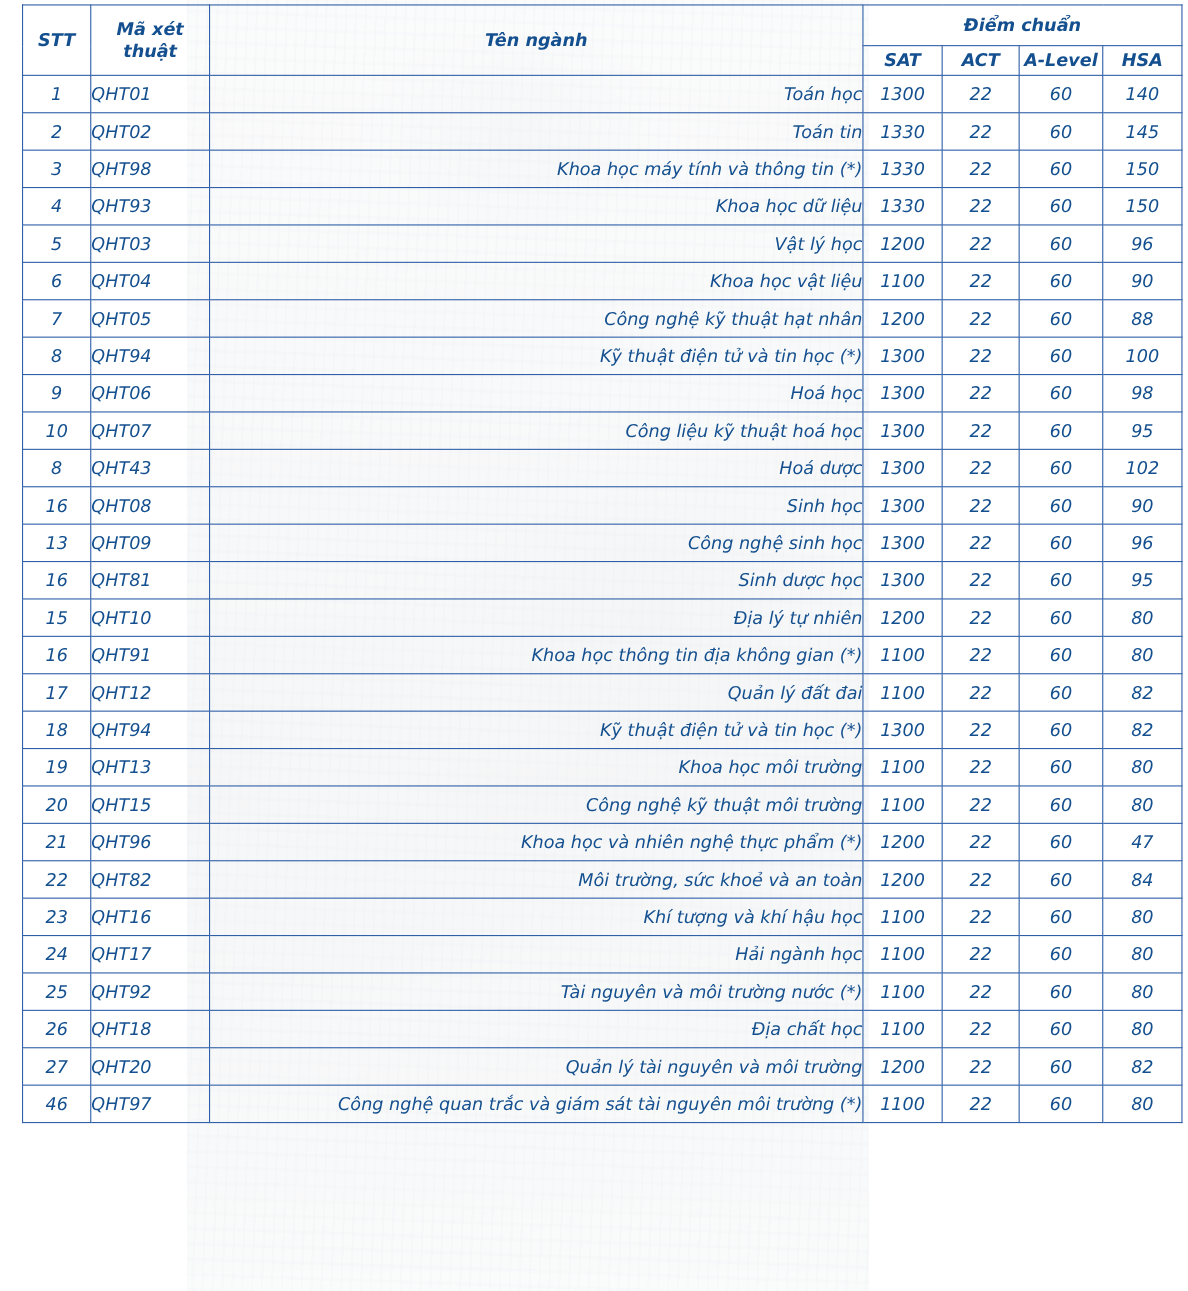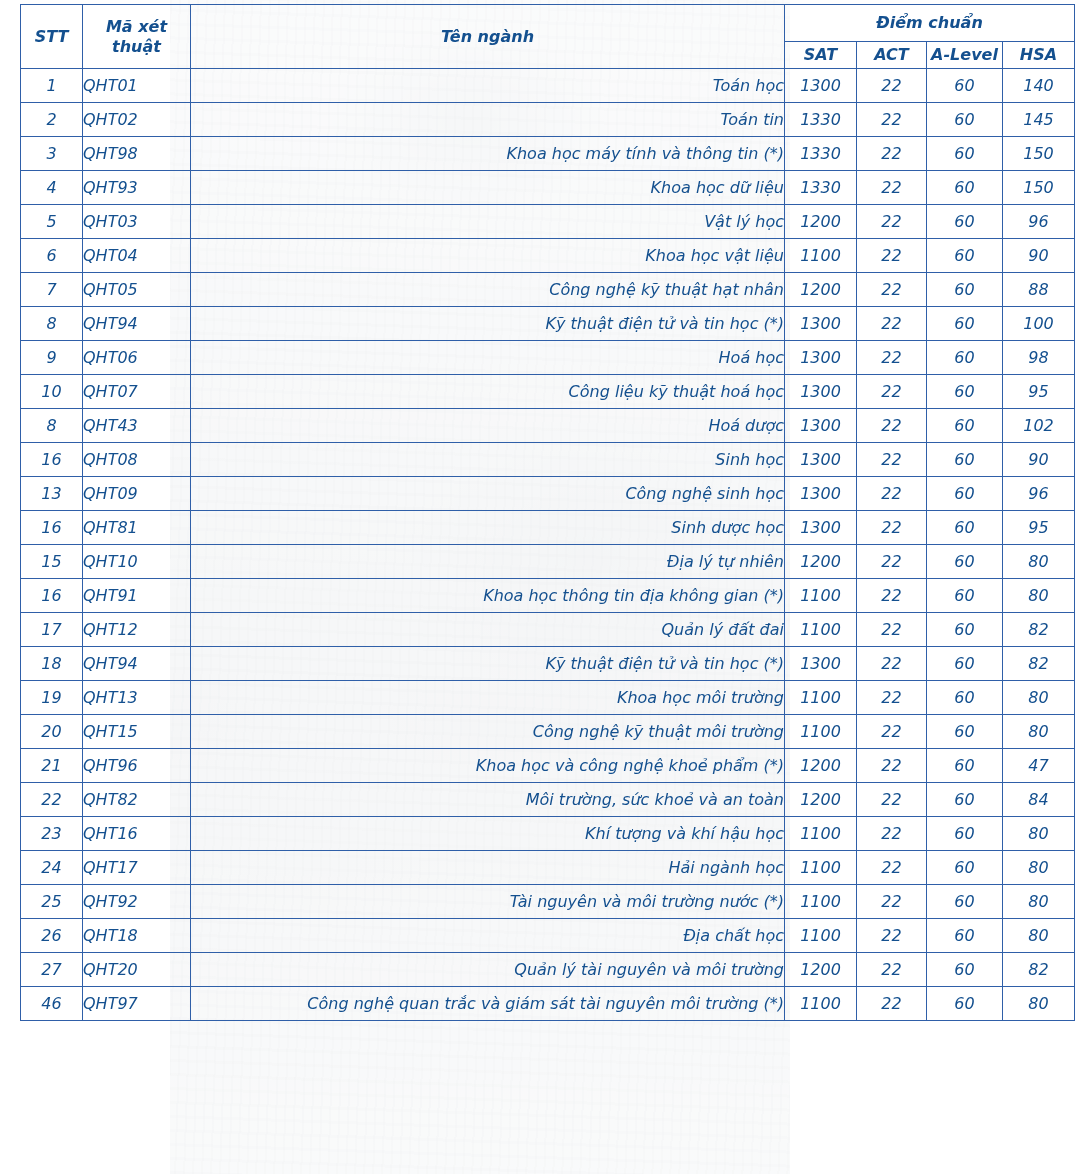--- a/index.html
+++ b/index.html
@@ -299,21 +299,21 @@
           <td class="c-code">QHT15</td>
           <td class="c-name">Công nghệ kỹ thuật môi trường</td>
           <td class="c-num">1100</td>
           <td class="c-num">22</td>
           <td class="c-num">60</td>
           <td class="c-num">80</td>
         </tr>
         <tr>
           <td class="c-stt">21</td>
           <td class="c-code">QHT96</td>
-          <td class="c-name">Khoa học và công nghệ khoẻ phẩm (*)</td>
+          <td class="c-name">Khoa học và nhiên nghệ thực phẩm (*)</td>
           <td class="c-num">1200</td>
           <td class="c-num">22</td>
           <td class="c-num">60</td>
           <td class="c-num">47</td>
         </tr>
         <tr>
           <td class="c-stt">22</td>
           <td class="c-code">QHT82</td>
           <td class="c-name">Môi trường, sức khoẻ và an toàn</td>
           <td class="c-num">1200</td>

